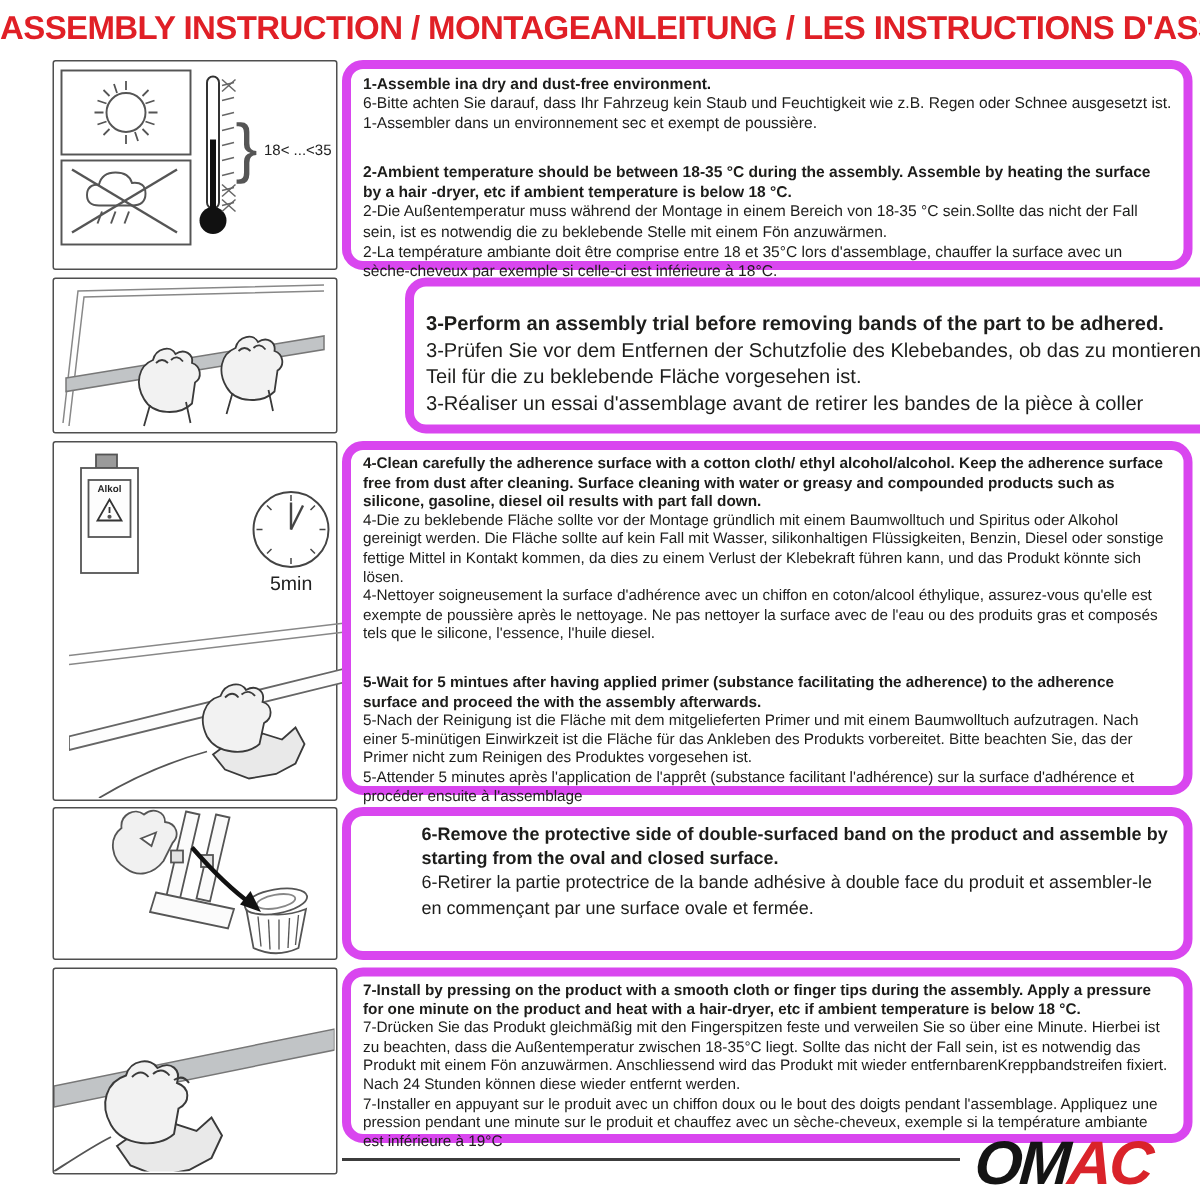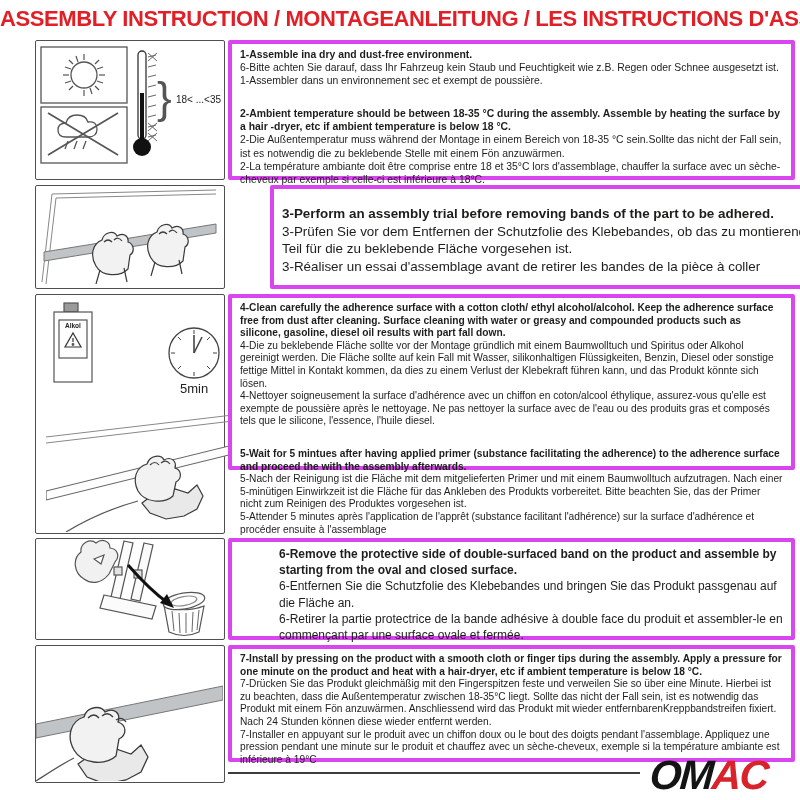--- a/index.html
+++ b/index.html
@@ -2,22 +2,22 @@
 <html><head>
 <meta charset="utf-8">
 <style>
   html,body{margin:0;padding:0;background:#fff;}
   #page{position:relative;width:800px;height:800px;background:#fff;overflow:hidden;
         font-family:"Liberation Sans","DejaVu Sans",sans-serif;color:#1d1d1b;}
   .title{position:absolute;top:6px;left:0;width:800px;text-align:center;
          color:#e01f26;font-weight:800;font-size:22px;letter-spacing:-0.4px;white-space:nowrap;}
   .lbox{position:absolute;left:35px;width:190px;border:1.5px solid #4f4f4f;
         border-radius:2px;background:#fff;box-sizing:border-box;}
-  .tbox{position:absolute;left:228px;width:567px;border:4px solid #d946ef;
-        border-radius:2px;background:#fff;box-sizing:border-box;padding:4px 8px 2px 8px;}
+  .tbox{position:absolute;left:228px;width:567px;border:6px solid #d946ef;
+        border-radius:14px;background:#fff;box-sizing:border-box;padding:4px 8px 2px 8px;}
   p{margin:0;}
   .b{font-weight:bold;}
   .small{font-size:10.4px;line-height:13.1px;}
   .small3{font-size:10.2px;line-height:12.6px;}
   .mid{font-size:13.4px;line-height:17.6px;}
   .mid4{font-size:12px;line-height:16.2px;padding-left:47px;}
   .gap{margin-top:20px;}
   .pt16{padding-top:16px;}
   svg{display:block;}
   .logo{position:absolute;top:752px;left:650px;width:148px;height:46px;
@@ -174,21 +174,21 @@
       <g stroke="#3a3a3a" stroke-width="1.2">
         <path d="M96,208 l12,-9 9,6 12,-11 13,4 9,-8 6,11 -6,13 -13,7 -18,3 -16,-6 z" fill="#e9e9e9"></path>
         <path d="M92,196 c-6,-12 -2,-24 9,-27 c3,-9 14,-10 17,-4 c7,-4 13,1 11,8 c7,2 7,11 1,14 l-3,14 c-9,8 -28,7 -35,-5 z" fill="#f2f2f2"></path>
         <path d="M104,170 q5,-5 9,0" fill="none"></path>
           <path d="M115,168 q5,-4 9,1" fill="none"></path>
         <path d="M20,237 C45,222 70,212 92,206" fill="none" stroke="#555"></path>
       </g>
     </svg>
   </div>
 
-  <div class="tbox small3" style="top:294px;height:176px;">
+  <div class="tbox small3" style="top:294px;height:236px;">
     <p class="b">4-Clean carefully the adherence surface with a cotton cloth/ ethyl alcohol/alcohol. Keep the adherence surface free from dust after cleaning. Surface cleaning with water or greasy and compounded products such as silicone, gasoline, diesel oil results with part fall down.</p>
     <p>4-Die zu beklebende Fläche sollte vor der Montage gründlich mit einem Baumwolltuch und Spiritus oder Alkohol gereinigt werden. Die Fläche sollte auf kein Fall mit Wasser, silikonhaltigen Flüssigkeiten, Benzin, Diesel oder sonstige fettige Mittel in Kontakt kommen, da dies zu einem Verlust der Klebekraft führen kann, und das Produkt könnte sich lösen.</p>
     <p>4-Nettoyer soigneusement la surface d'adhérence avec un chiffon en coton/alcool éthylique, assurez-vous qu'elle est exempte de poussière après le nettoyage. Ne pas nettoyer la surface avec de l'eau ou des produits gras et composés tels que le silicone, l'essence, l'huile diesel.</p>
     <p class="b gap">5-Wait for 5 mintues after having applied primer (substance facilitating the adherence) to the adherence surface and proceed the with the assembly afterwards.</p>
     <p>5-Nach der Reinigung ist die Fläche mit dem mitgelieferten Primer und mit einem Baumwolltuch aufzutragen. Nach einer 5-minütigen Einwirkzeit ist die Fläche für das Ankleben des Produkts vorbereitet. Bitte beachten Sie, das der Primer nicht zum Reinigen des Produktes vorgesehen ist.</p>
     <p>5-Attender 5 minutes après l'application de l'apprêt (substance facilitant l'adhérence) sur la surface d'adhérence et procéder ensuite à l'assemblage</p>
   </div>
 
   <div class="lbox" style="top:538px;height:102px;">
     <svg width="187" height="99" viewBox="0 0 187 99">
@@ -223,21 +223,20 @@
 
       <g>
         <path d="M92,26 C106,42 118,54 132,64" fill="none" stroke="#111" stroke-width="3"></path>
         <polygon points="138,69 124,64 131,55" fill="#111"></polygon>
       </g>
     </svg>
   </div>
 
   <div class="tbox mid4" style="top:538px;height:102px;">
     <p class="b">6-Remove the protective side of double-surfaced band on the product and assemble by starting from the oval and closed surface.</p>
-    <p>6-Entfernen Sie die Schutzfolie des Klebebandes und bringen Sie das Produkt passgenau auf die Fläche an.</p>
     <p>6-Retirer la partie protectrice de la bande adhésive à double face du produit et assembler-le en commençant par une surface ovale et fermée.</p>
   </div>
 
   <div class="lbox" style="top:645px;height:138px;">
     <svg width="187" height="135" viewBox="0 0 187 135">
       <polygon points="0,78 187,40 187,54 0,92" fill="#c1c4c6" stroke="#777" stroke-width="1"></polygon>
       <g stroke="#3a3a3a" stroke-width="1.3">
         <path d="M42,118 l14,-10 10,7 14,-12 15,5 10,-9 7,12 -7,15 -15,8 -21,4 -18,-7 z" fill="#e9e9e9"></path>
         <path d="M38,104 c-8,-14 -3,-29 10,-33 c3,-11 17,-12 21,-5 c9,-5 16,1 13,10 c9,3 9,13 1,17 l-3,17 c-11,10 -34,8 -42,-6 z" fill="#f2f2f2"></path>
         <path d="M52,72 q6,-6 11,0" fill="none"></path>

